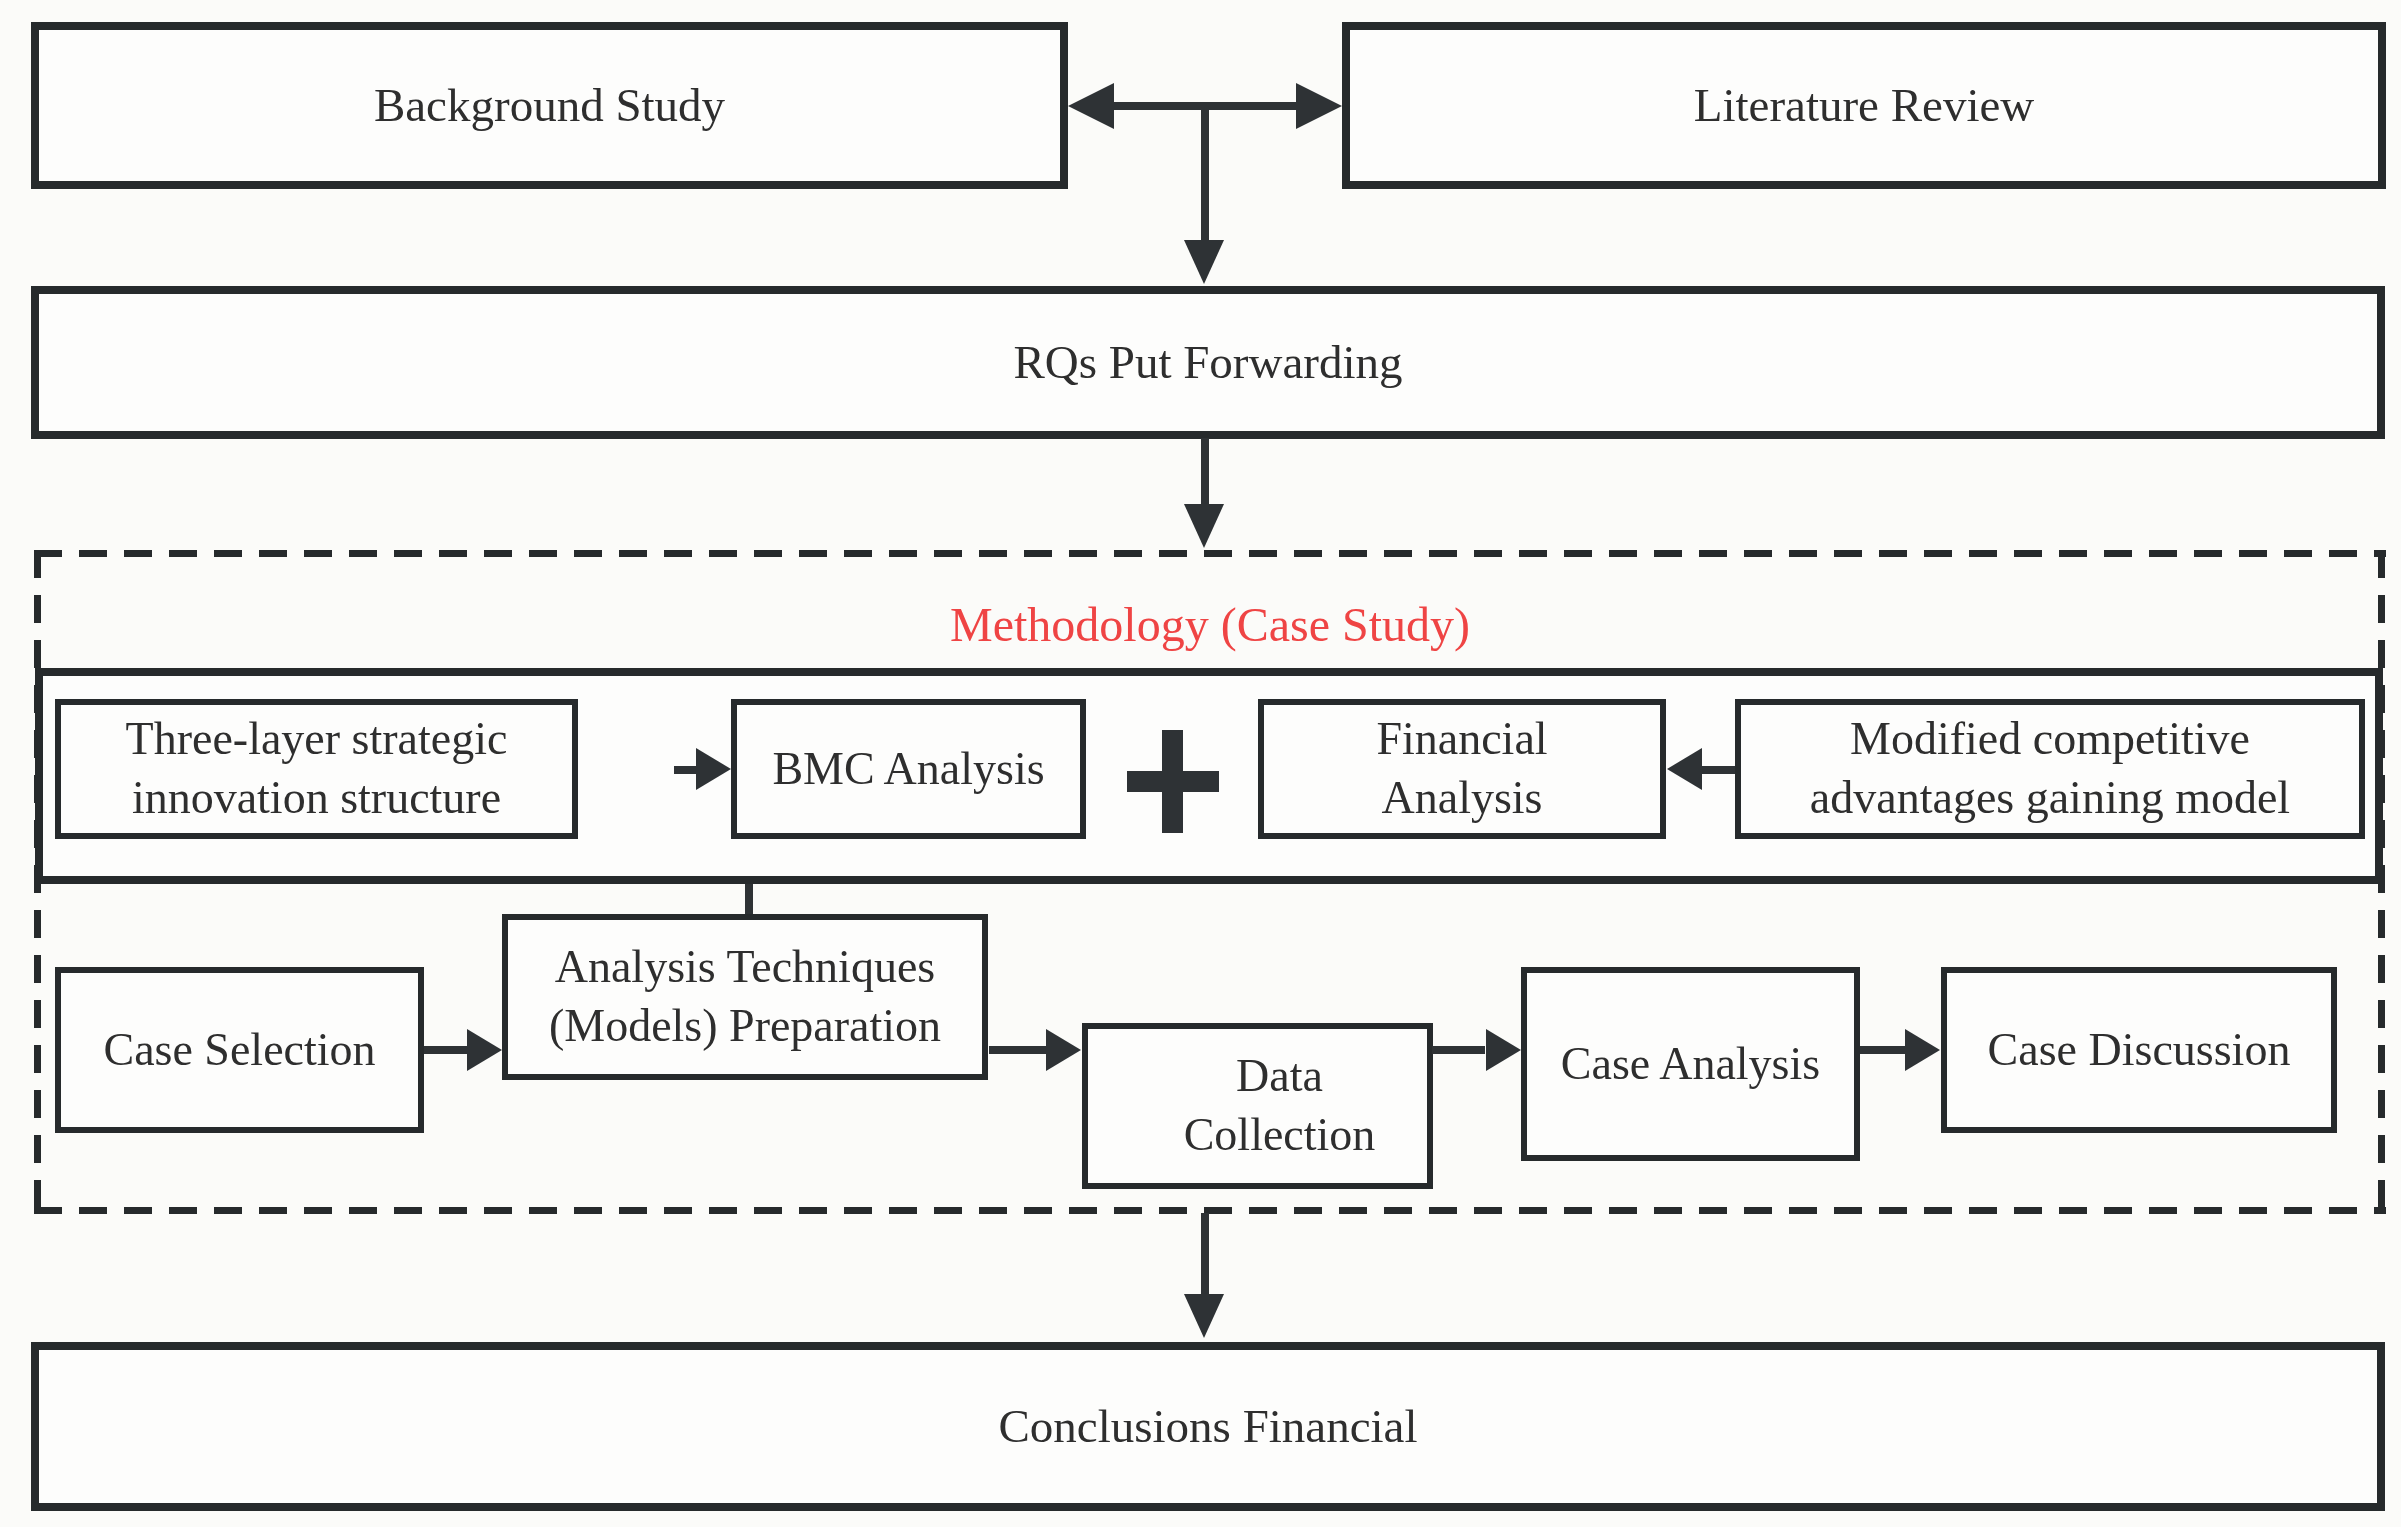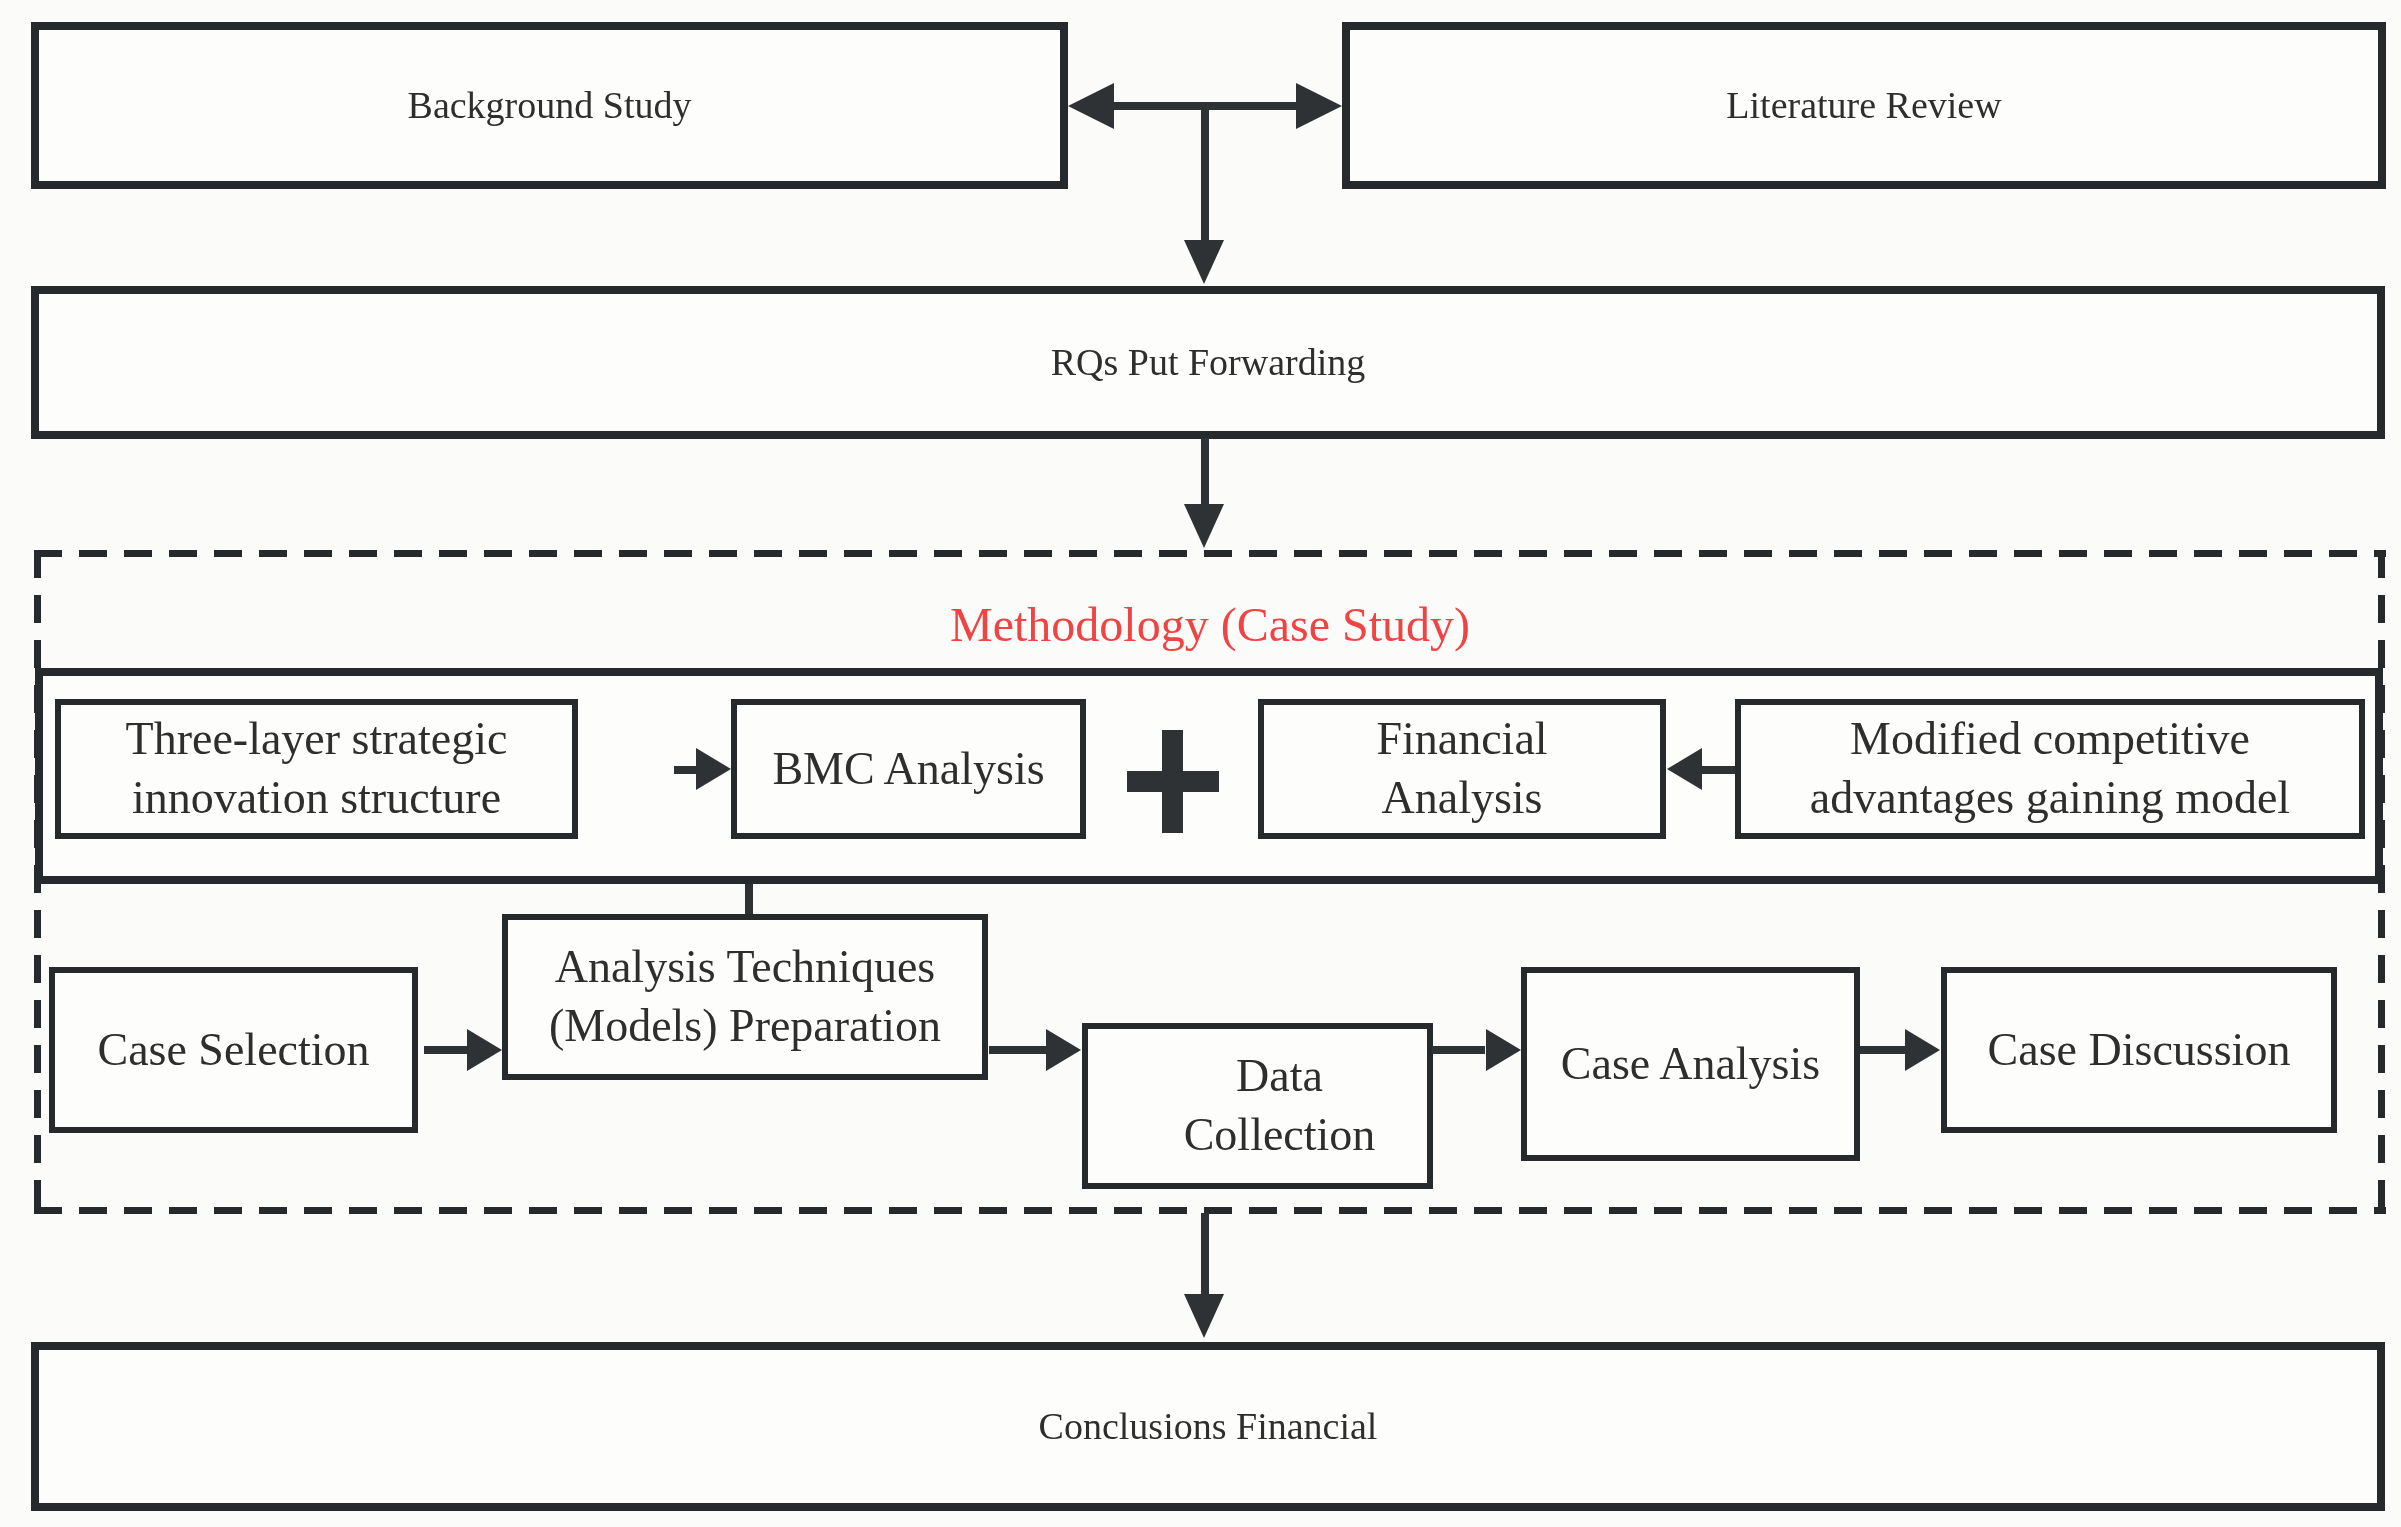--- a/index.html
+++ b/index.html
@@ -28,35 +28,35 @@
     display: flex;
     align-items: center;
     justify-content: center;
     text-align: center;
   }
   .box .lbl {
     white-space: pre-line;
     line-height: 1.28;
     color: #2e2e2e;
   }
-  .main-lbl  { font-size: 38px; }
+  .main-lbl  { font-size: 47px; }
   .sub-lbl   { font-size: 46px; }
   .box.subbox { border-width: 6.2px; }
   #inner-box { background: #fdfdfc; }
 
   
   #bg-study    { left: 31px;   top: 22px;   width: 1037px; height: 167px; }
   #lit-review  { left: 1342px; top: 22px;   width: 1044px; height: 167px; }
   #rqs         { left: 31px;   top: 286px;  width: 2354px; height: 153px; }
   #inner-box   { left: 35px;   top: 668px;  width: 2348px; height: 216px; }
   #three-layer { left: 55px;   top: 699px;  width: 523px;  height: 140px; }
   #bmc         { left: 731px;  top: 699px;  width: 355px;  height: 140px; }
   #financial   { left: 1258px; top: 699px;  width: 408px;  height: 140px; }
   #modified    { left: 1735px; top: 699px;  width: 630px;  height: 140px; }
-  #case-sel    { left: 49px;   top: 967px; width: 369px;  height: 166px; }
+  #case-sel    { left: 55px;   top: 967px; width: 369px;  height: 166px; }
   #ana-tech    { left: 502px;  top: 914px; width: 486px;  height: 166px; }
   #data-col    { left: 1082px; top: 1023px; width: 351px;  height: 166px; padding-left: 44px; }
   #case-ana    { left: 1521px; top: 967px; width: 339px;  height: 194px; }
   #case-disc   { left: 1941px; top: 967px; width: 396px;  height: 166px; }
   #conclusions { left: 31px;   top: 1342px; width: 2354px; height: 169px; }
 
   
   .dash {
     position: absolute;
     background: transparent;

